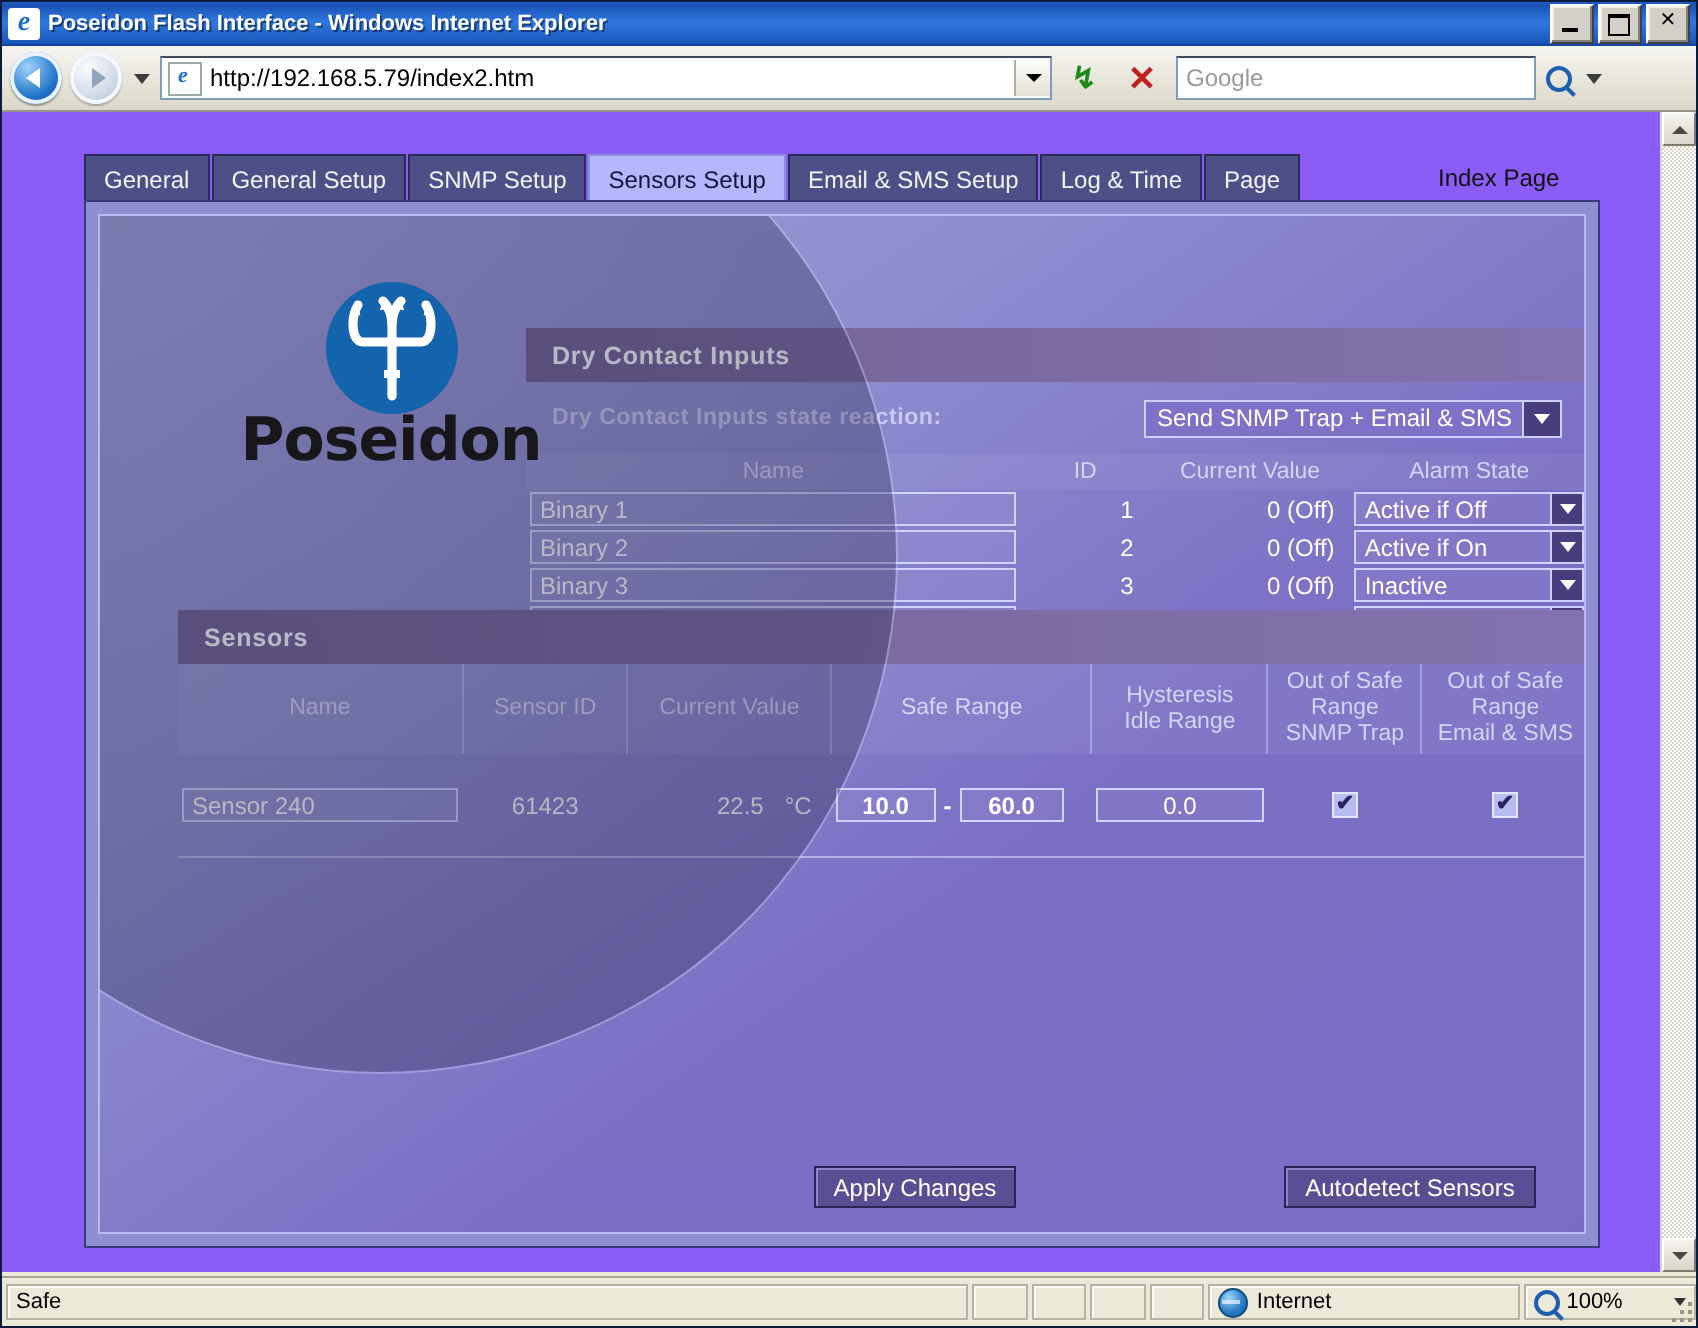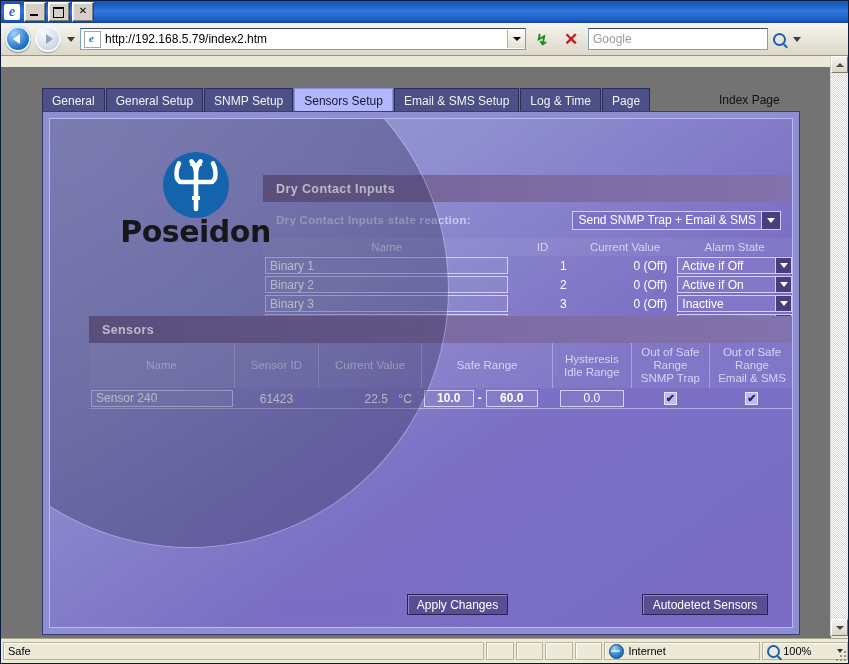--- a/index.html
+++ b/index.html
@@ -68,21 +68,21 @@
   .stopx{color:#c02020;font-size:17px;font-weight:bold;line-height:1;font-family:"Liberation Sans",sans-serif;}
   .searchbox{height:20px;width:178px;margin-left:4px;background:#fff;border:1px solid #7f9db9;
              border-top-color:#3b4b5c;display:flex;align-items:center;flex:0 0 auto;}
   .searchbox .ph{font-size:12px;color:#9a9a9a;padding-left:4px;flex:1 1 auto;}
   .searchgo{width:22px;height:22px;display:flex;align-items:center;justify-content:center;flex:0 0 auto;cursor:pointer;}
   .mag{width:9px;height:9px;border:2px solid #1d5fae;border-radius:50%;position:relative;display:block;}
   .mag::after{content:"";position:absolute;right:-4px;bottom:-3px;width:5px;height:2px;background:#1d5fae;transform:rotate(45deg);}
   .searchcaret{width:13px;height:22px;display:flex;align-items:center;justify-content:center;flex:0 0 auto;cursor:pointer;}
 
   
-  .content{position:absolute;left:0;top:66px;width:830px;height:580px;background:#737373;overflow:hidden;}
+  .content{position:absolute;left:0;top:55px;width:830px;height:580px;background:#8b5cf6;overflow:hidden;}
   .vscroll{position:absolute;right:0;top:55px;width:17px;height:580px;
            background:repeating-conic-gradient(#fff 0 25%, #d8d5cc 0 50%) 0 0/2px 2px;
            border-left:1px solid #d8d5cc;}
   .sb-btn{width:17px;height:17px;background:linear-gradient(to bottom,#f5f3ee,#d9d5ca);
           border:1px solid #fff;border-right-color:#7e7a6c;border-bottom-color:#7e7a6c;
           box-sizing:border-box;display:flex;align-items:center;justify-content:center;cursor:pointer;}
   .sb-up{position:absolute;top:0;left:0;}
   .sb-dn{position:absolute;bottom:0;left:0;}
   .sb-tri-up{width:0;height:0;border-left:4px solid transparent;border-right:4px solid transparent;border-bottom:4px solid #4b4b45;}
   .sb-tri-dn{width:0;height:0;border-left:4px solid transparent;border-right:4px solid transparent;border-top:4px solid #4b4b45;}
@@ -189,20 +189,21 @@
 </style>
 </head>
 <body>
 
 <div class="app">
 
   <div class="titlebar">
     <div class="tb-icon">
         <div class="ie-glyph">e</div>
       </div>
+    <div class="tb-title">Poseidon Flash Interface - Windows Internet Explorer</div>
     <div class="tb-btns">
       <div class="tb-btn">
           <i class="mini-glyph"></i>
         </div>
       <div class="tb-btn">
           <i class="max-glyph"></i>
         </div>
       <div class="tb-btn">
           <span>✕</span>
         </div>
@@ -415,21 +416,21 @@
                   <span class="unit" style="margin-left:6px">°C</span>
                 </td>
                 <td>
                   <div style="display:flex;align-items:center;gap:4px;font-weight:bold;">
                     <div class="numin" style="width:50px">10.0</div>
                     <span class="unit">-</span>
                     <div class="numin" style="width:52px">60.0</div>
                   </div>
                 </td>
                 <td>
-                    <div class="numin" style="width:64px;margin:0 auto">0.0</div>
+                    <div class="numin" style="width:84px;margin:16px auto">0.0</div>
                   </td>
                 <td>
                     <div class="ckbx">
                       <span class="ckmk">✔</span>
                     </div>
                   </td>
                 <td>
                     <div class="ckbx">
                       <span class="ckmk">✔</span>
                     </div>

